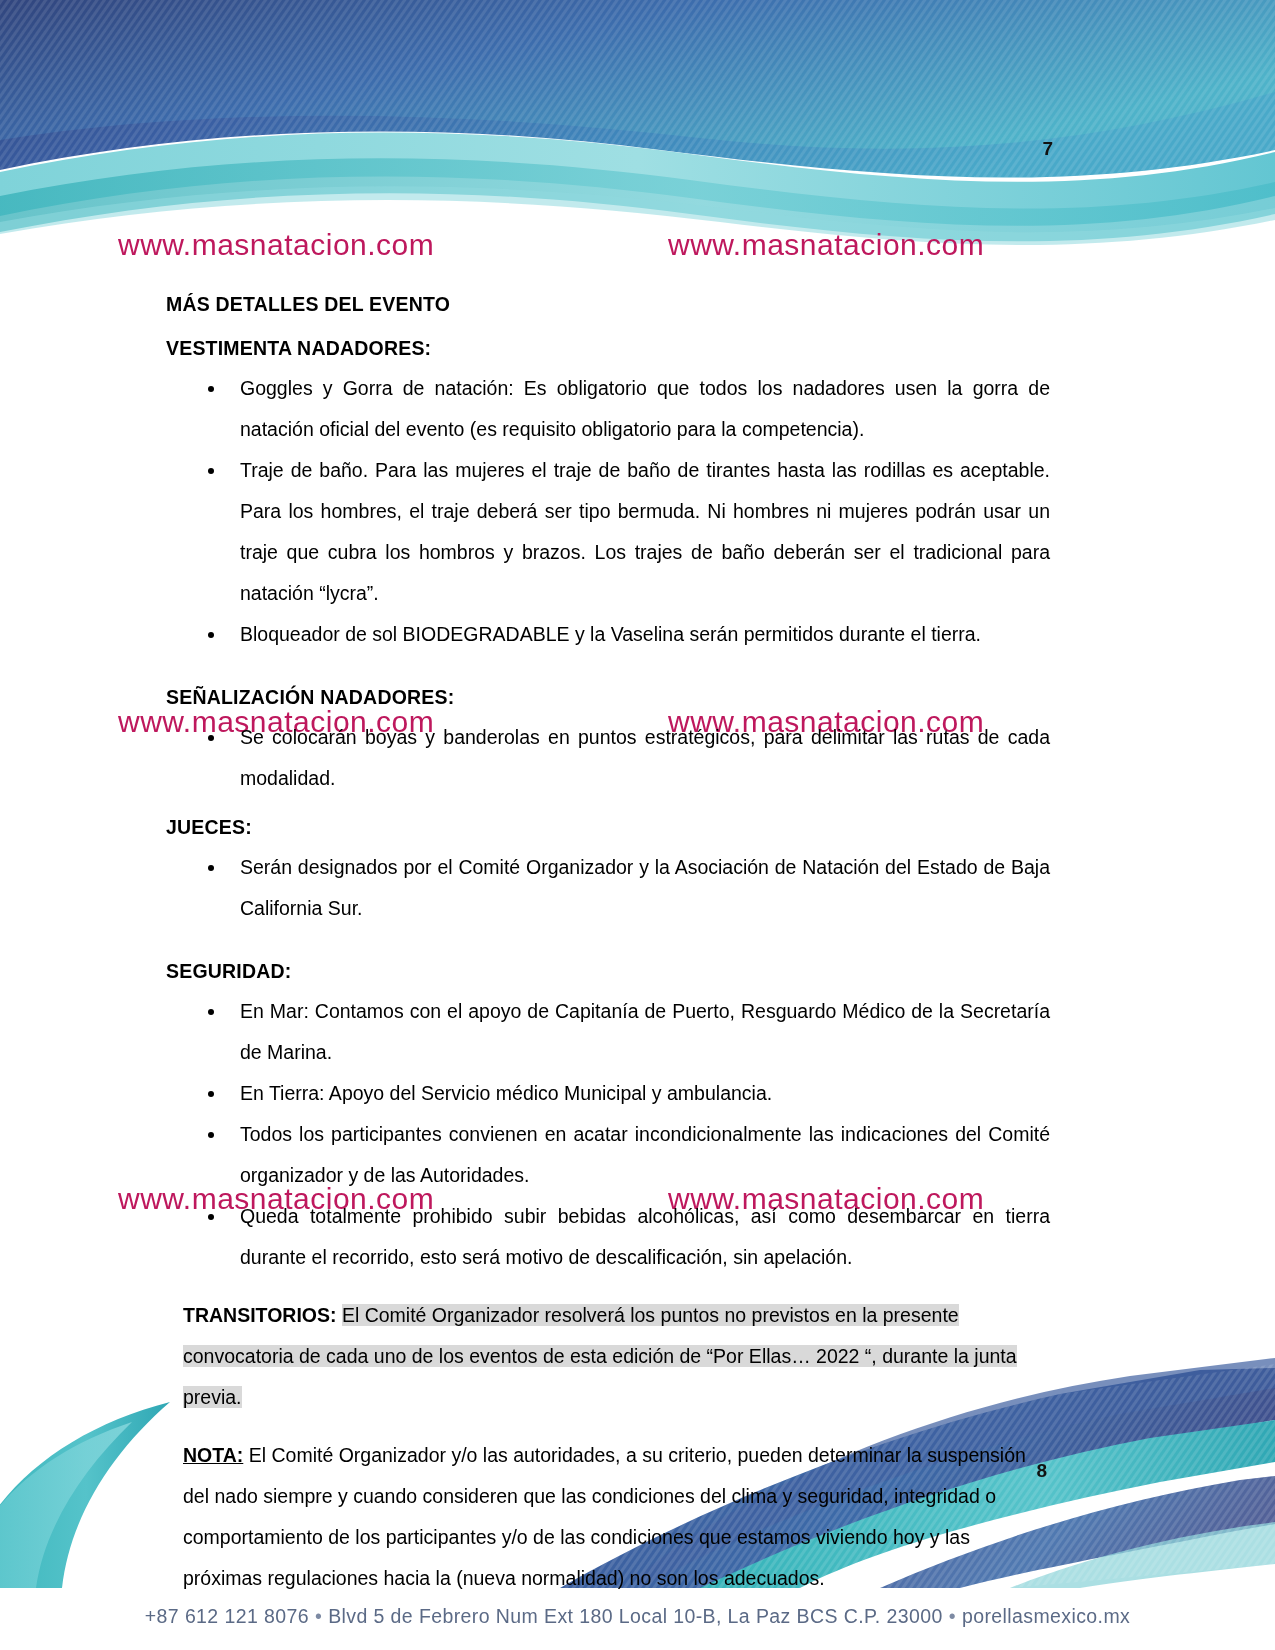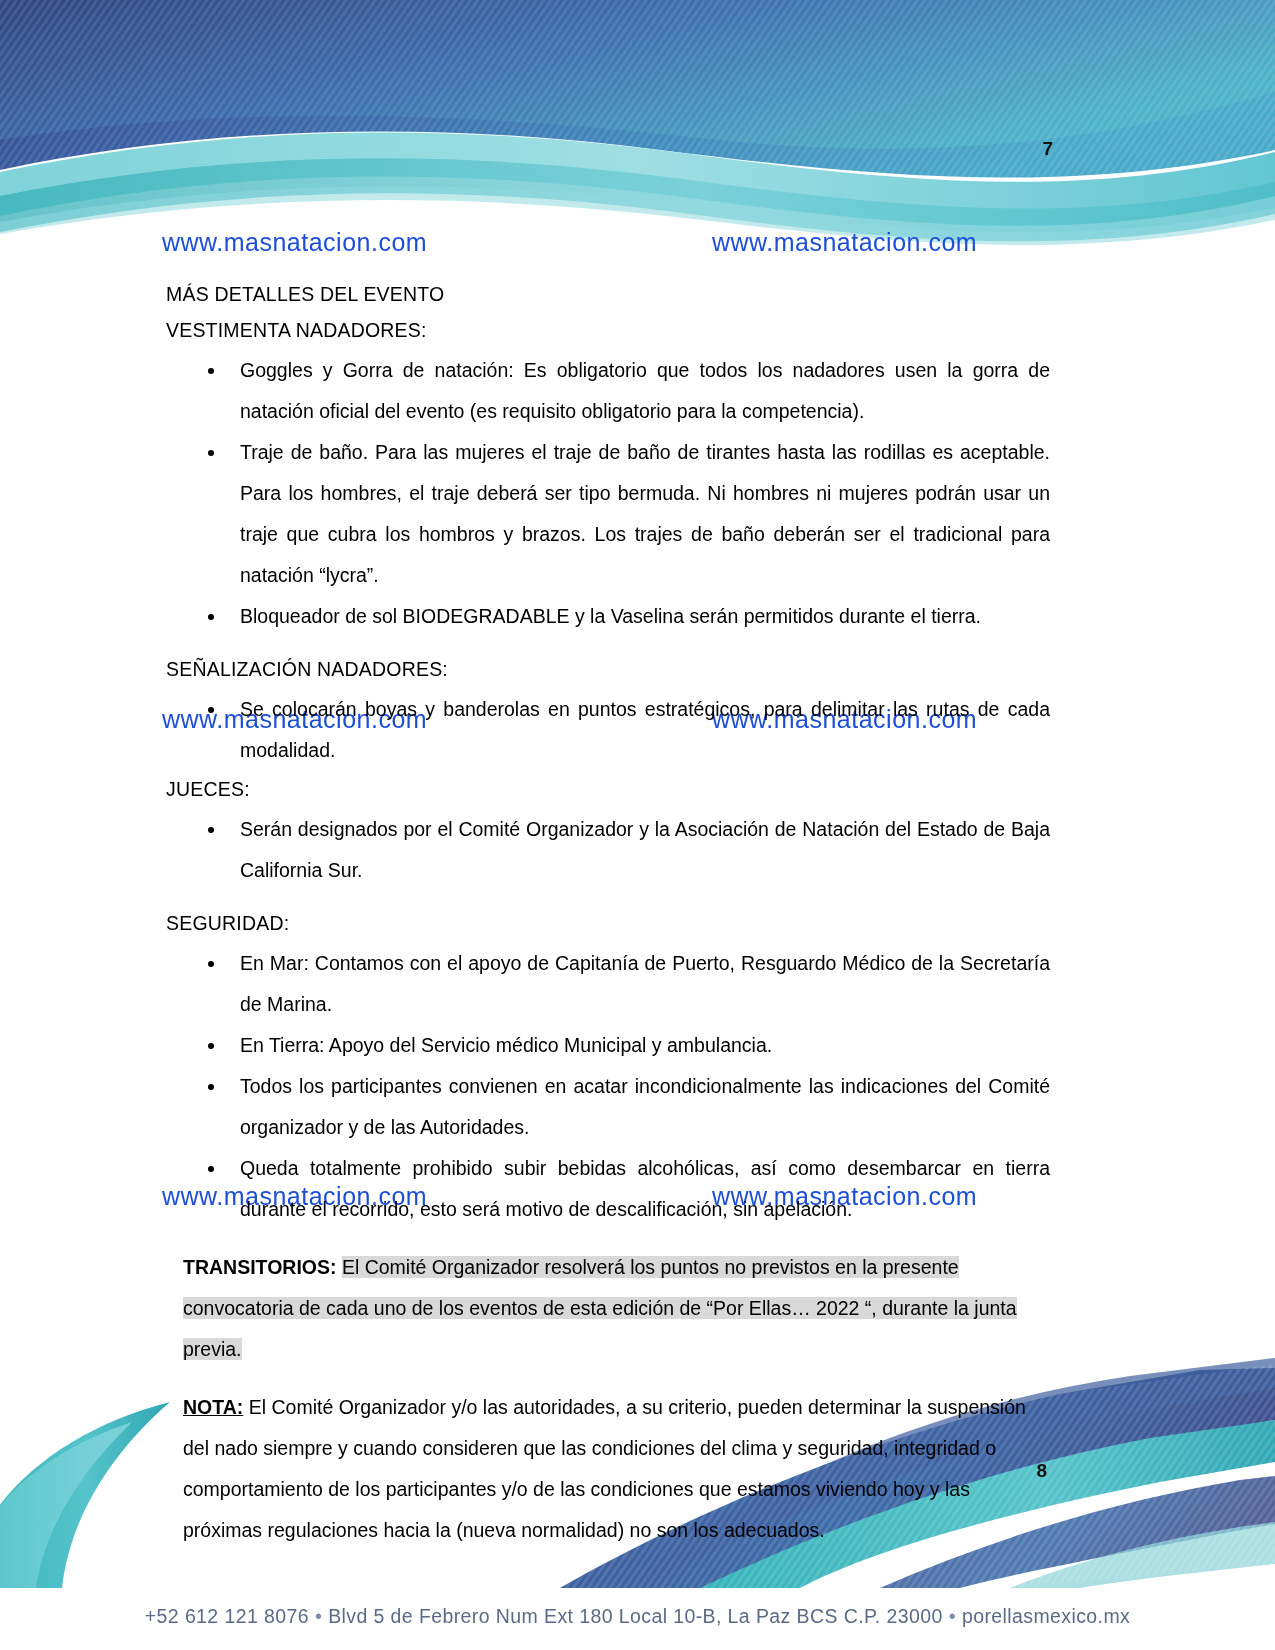--- a/index.html
+++ b/index.html
@@ -74,46 +74,45 @@
   }
   .footer-contact .sep {
     color: #7d8aa3;
     padding: 0 6px;
   }
 
   
   .watermark {
     position: absolute;
     font-family: "Liberation Sans", sans-serif;
-    font-size: 25px;
+    font-size: 30px;
     letter-spacing: 0.5px;
-    color: #1d4ed8;
+    color: #be185d;
     white-space: nowrap;
     z-index: 1;
     pointer-events: none;
     user-select: none;
-    margin-left: 44px;
   }
 
   
   .content {
     position: absolute;
     top: 276px;
     left: 166px;
     width: 884px;
     z-index: 4;
     font-size: 19.5px;
     line-height: 41px;
   }
 
   .section-heading {
-    font-weight: normal;
+    font-weight: bold;
     font-size: 19.5px;
     line-height: 32px;
-    margin: 2px 0 4px 0;
+    margin: 12px 0 4px 0;
     letter-spacing: 0.2px;
   }
 
   ul.bullets {
     list-style: none;
     margin: 0;
     padding: 0;
   }
   ul.bullets li {
     position: relative;
@@ -290,14 +289,14 @@
     <path d="M880,230 C990,182 1110,144 1240,122 L1275,118 L1275,166 L1230,174 C1120,196 1030,212 960,230 Z" fill="url(#gFootNavy)" opacity="0.9"></path>
     <path d="M1010,230 C1090,198 1180,176 1275,164 L1275,206 C1200,214 1130,222 1080,230 Z" fill="#8fd4da" opacity="0.75"></path>
 
     <path d="M560,230 C700,150 880,76 1060,36 L1275,6 L1275,206 C1190,214 1100,222 1010,230 Z" fill="url(#hatch2)"></path>
   </svg>
 </div>
 
 <div class="page-number-bottom">8</div>
 
 <div class="footer-contact">
-  <span>+52 612 121 8076</span><span class="sep">•</span><span>Blvd 5 de Febrero Num Ext 180 Local 10-B, La Paz BCS C.P. 23000</span><span class="sep">•</span><span>porellasmexico.mx</span>
+  <span>+87 612 121 8076</span><span class="sep">•</span><span>Blvd 5 de Febrero Num Ext 180 Local 10-B, La Paz BCS C.P. 23000</span><span class="sep">•</span><span>porellasmexico.mx</span>
 </div>
 
 </body></html>

